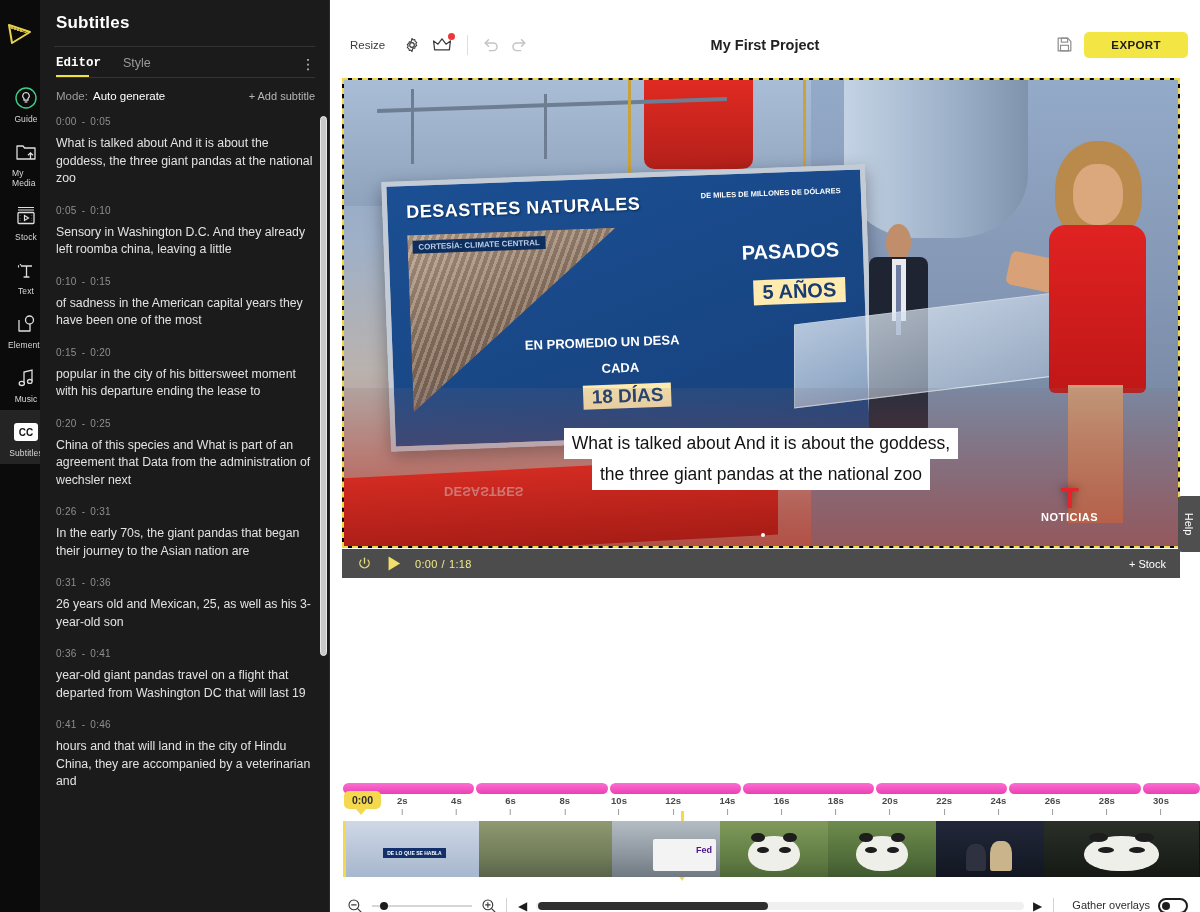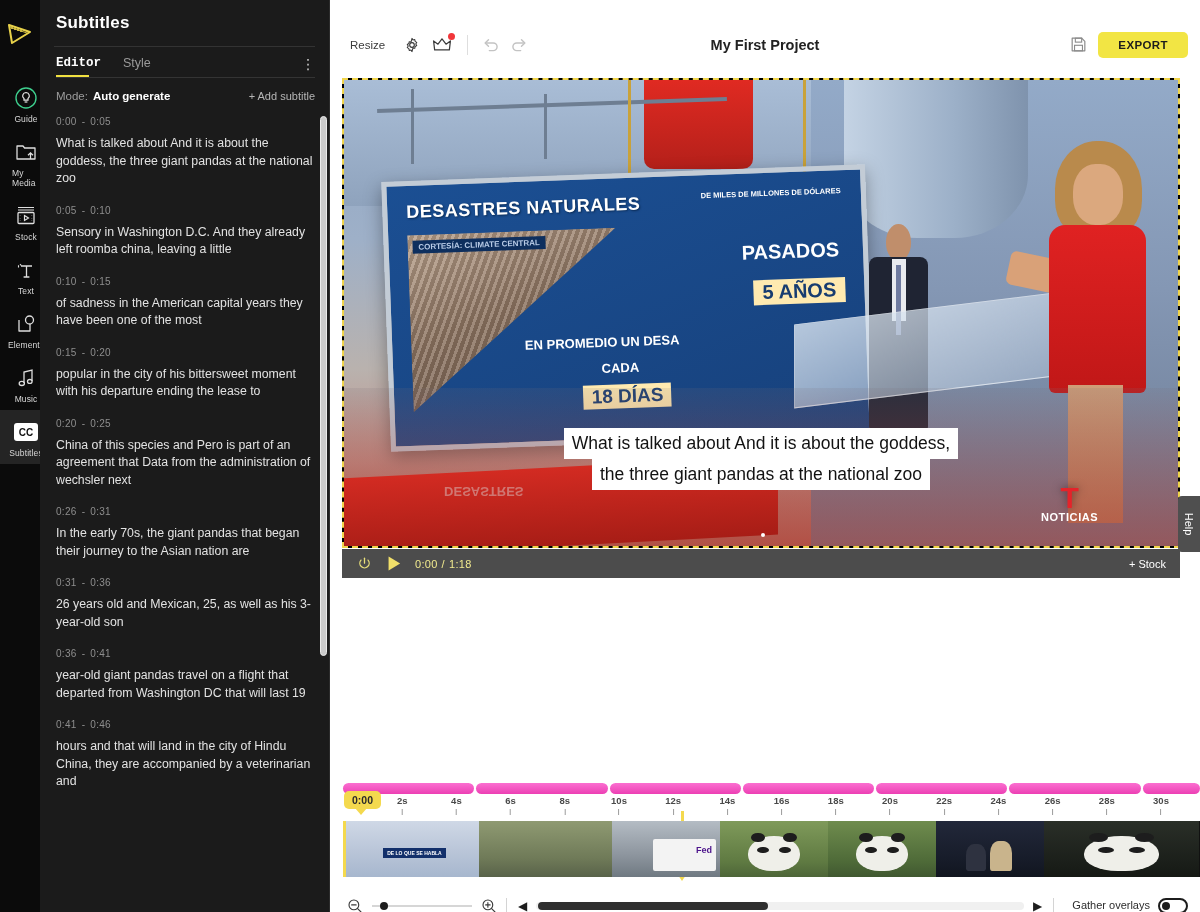--- a/index.html
+++ b/index.html
@@ -46,21 +46,21 @@
   .tab.active { color: #ffffff; font-weight: bold; font-family: Liberation Mono, monospace; }
   .tab.active::after {
     content:""; position:absolute; left:16px; bottom:0; width:33px; height:2px; background:#f0e040;
   }
   .tabs-underline { height:1px; background:#343434; margin: 0 14px 0 16px; }
   .kebab { margin-left:auto; color:#d0d0d0; font-size:14px; line-height:10px; letter-spacing:0; padding-bottom:6px; cursor:pointer;}
   .mode-row {
     display:flex; align-items:center; padding: 12px 14px 10px 16px;
   }
   .mode-label { font-size:11.5px; color:#9c9c9c; }
-  .mode-value { font-size:11.5px; color:#ffffff; font-weight:bold; margin-left:5px; }
+  .mode-value { font-size:11.5px; color:#ffffff; font-weight:normal; margin-left:5px; }
   .add-sub { margin-left:auto; font-size:11px; color:#b5b5b5; cursor:pointer; }
 
   .sub-list {
     flex: 1; overflow: hidden; position: relative;
     padding: 0 14px 0 16px;
   }
   .sub-item { padding: 4px 0 13px 0; cursor:pointer; }
   .sub-time { font-size: 10px; color: #8e8e8e; letter-spacing:.3px; margin-bottom: 8px; }
   .sub-time .dash { margin: 0 5px; }
   .sub-text { font-size: 12.3px; line-height: 17.5px; color: #e2e2e2; }
@@ -81,21 +81,21 @@
   .tb-ico { width: 26px; height: 26px; margin-right: 4px; position:relative; }
   .tb-sep { width:1px; height: 20px; background:#dedede; margin: 0 10px 0 8px; }
   .tb-undo { width:26px;height:26px; margin-right:2px; }
   .proj-title {
     position:absolute; left:0; right:0; text-align:center;
     font-size:14.5px; font-weight:bold; color:#222; pointer-events:none;
   }
   .tb-right { margin-left:auto; display:flex; align-items:center; gap: 10px; }
   .export-btn {
     background:#f2e544; color:#1c1c1c; font-size:11.5px; font-weight:bold;
-    padding: 7px 20px; border-radius: 5px; letter-spacing:.4px; cursor:pointer;
+    padding: 7px 27px; border-radius: 5px; letter-spacing:.4px; cursor:pointer;
     border: none;
   }
   .crown-dot {
     position:absolute; right: 0px; top: 1px; width:7px;height:7px;border-radius:50%;
     background:#f1363a;
   }
 
   
   .stage { position: relative; height: 520px; }
   .preview-wrap {
@@ -407,21 +407,21 @@
         <div class="sub-item">
           <div class="sub-time"><span>0:10</span><span class="dash">-</span><span>0:15</span></div>
           <div class="sub-text">of sadness in the American capital years they have been one of the most</div>
         </div>
         <div class="sub-item">
           <div class="sub-time"><span>0:15</span><span class="dash">-</span><span>0:20</span></div>
           <div class="sub-text">popular in the city of his bittersweet moment with his departure ending the lease to</div>
         </div>
         <div class="sub-item">
           <div class="sub-time"><span>0:20</span><span class="dash">-</span><span>0:25</span></div>
-          <div class="sub-text">China of this species and Pero is part of an agreement that Data from the administration of wechsler next</div>
+          <div class="sub-text">China of this species and What is part of an agreement that Data from the administration of wechsler next</div>
         </div>
         <div class="sub-item">
           <div class="sub-time"><span>0:26</span><span class="dash">-</span><span>0:31</span></div>
           <div class="sub-text">In the early 70s, the giant pandas that began their journey to the Asian nation are</div>
         </div>
         <div class="sub-item">
           <div class="sub-time"><span>0:31</span><span class="dash">-</span><span>0:36</span></div>
           <div class="sub-text">26 years old and Mexican, 25, as well as his 3-year-old son</div>
         </div>
         <div class="sub-item">

